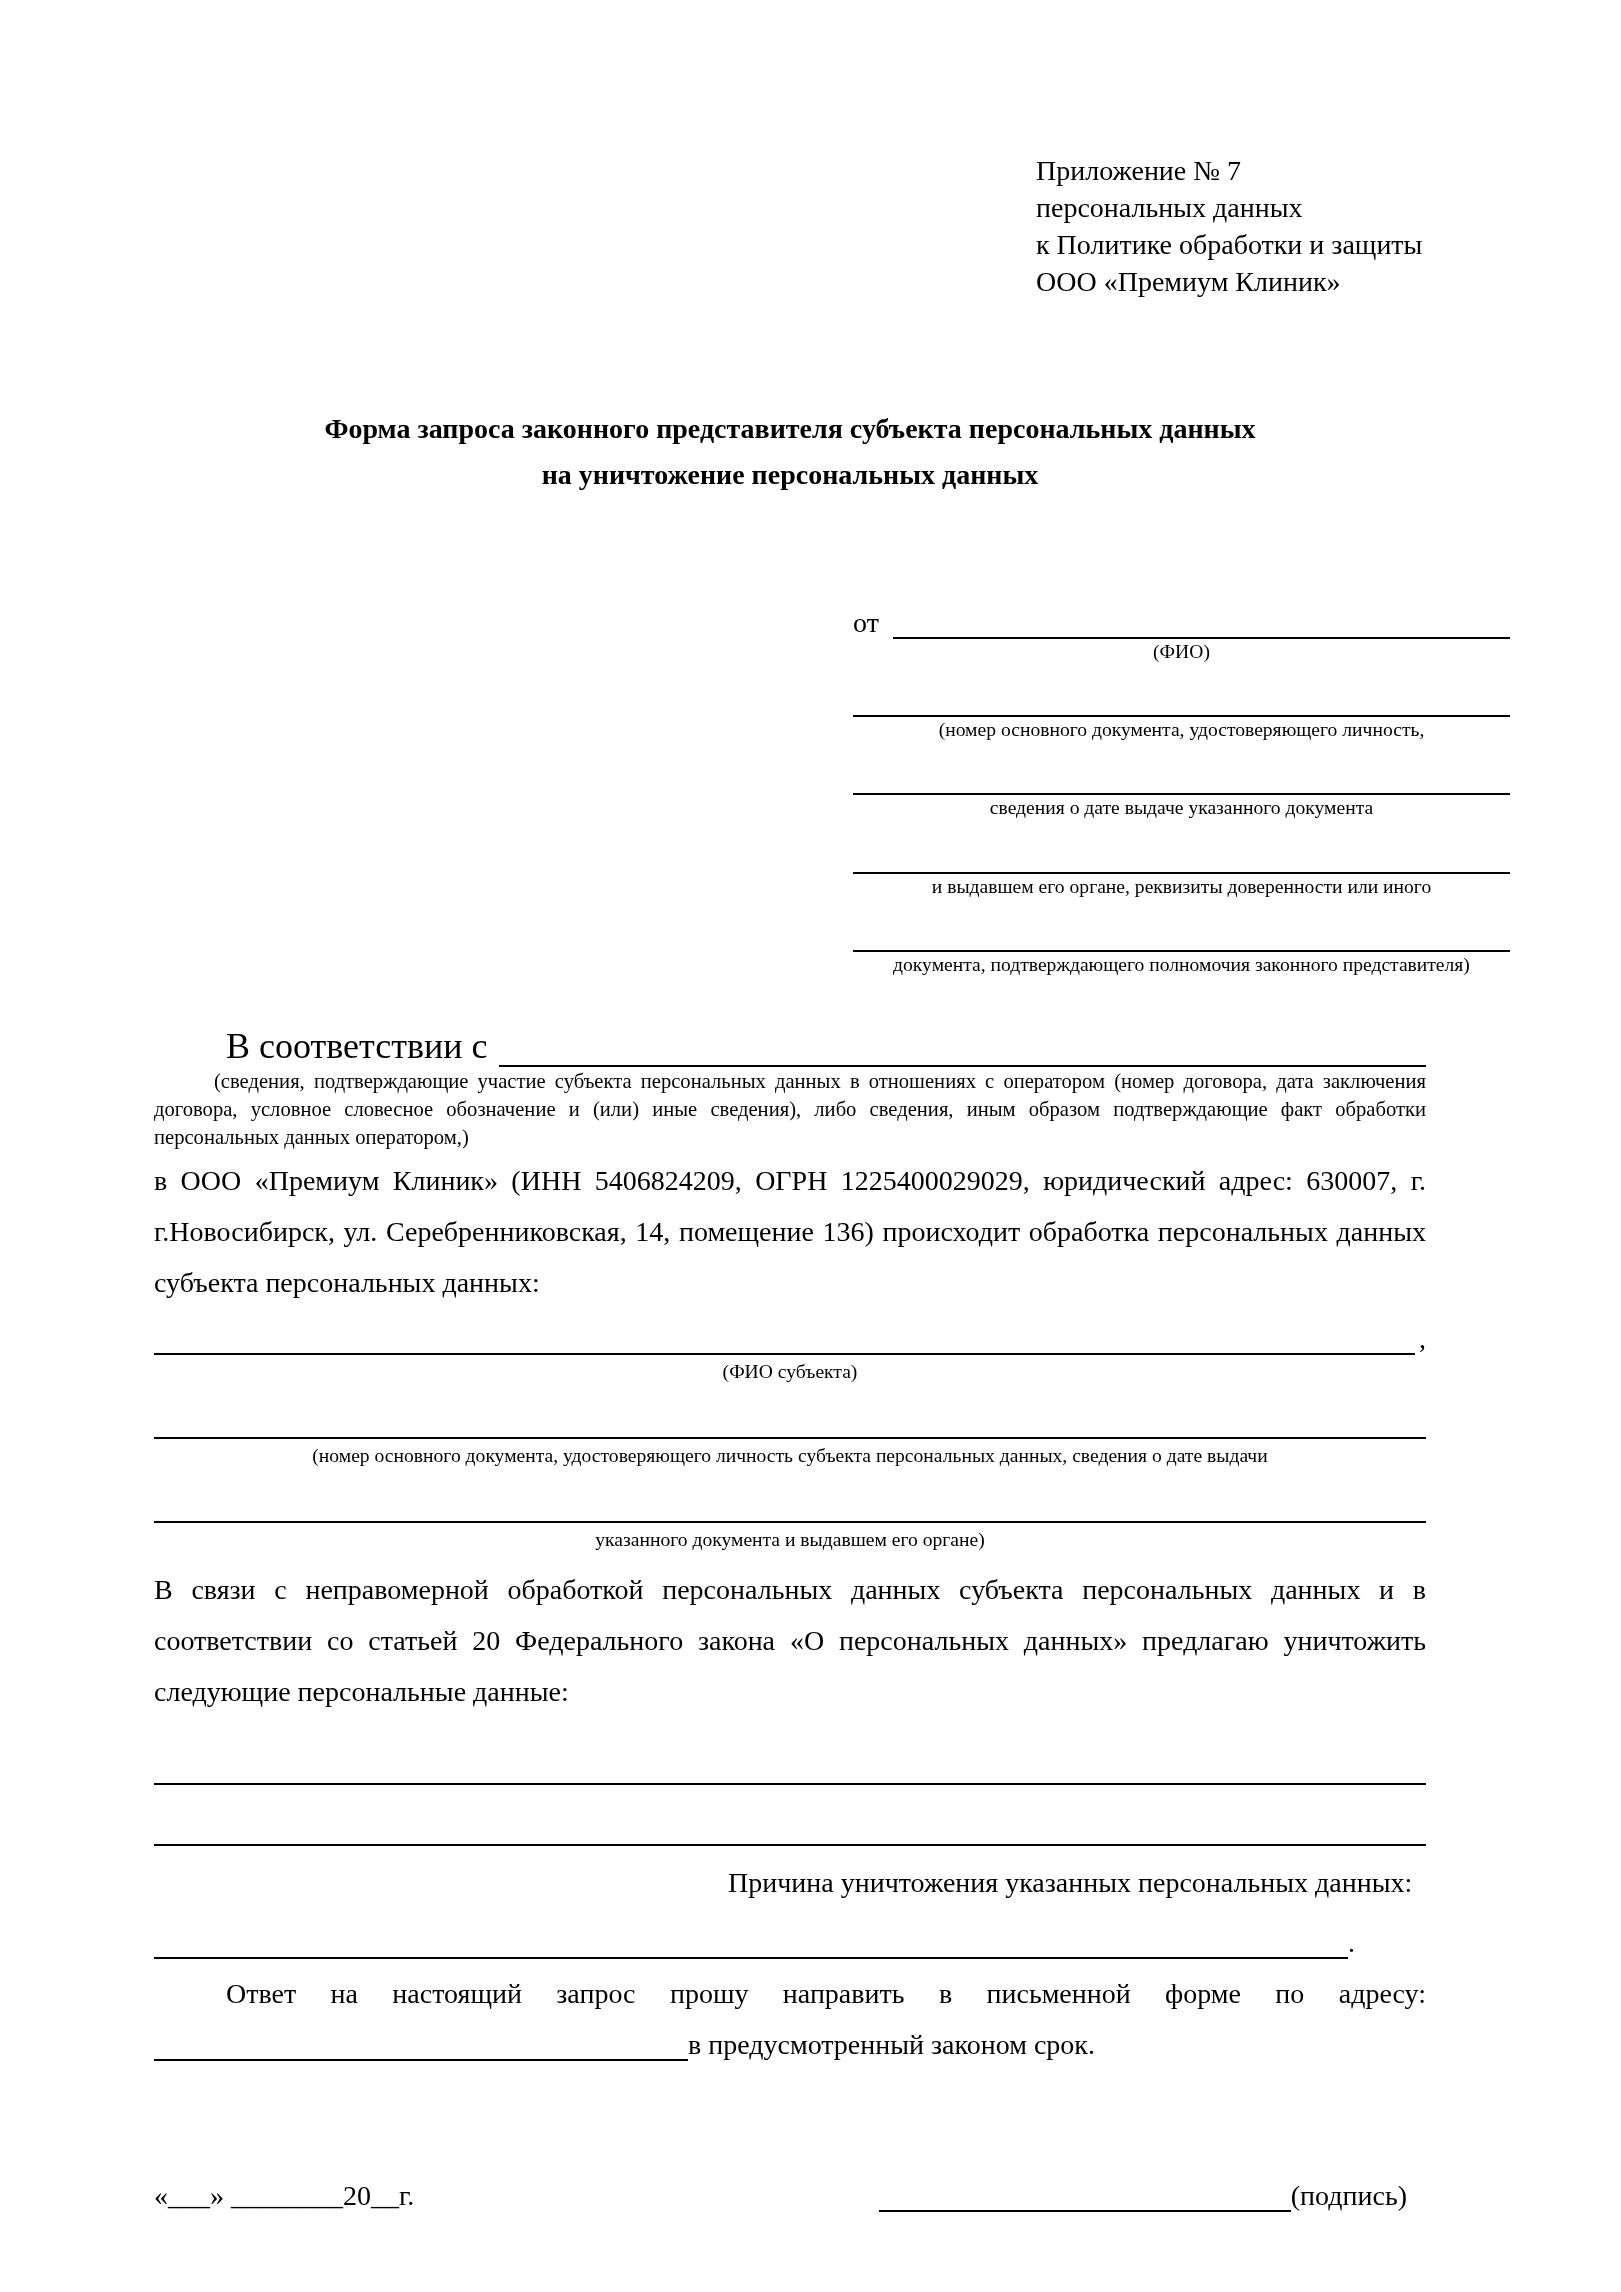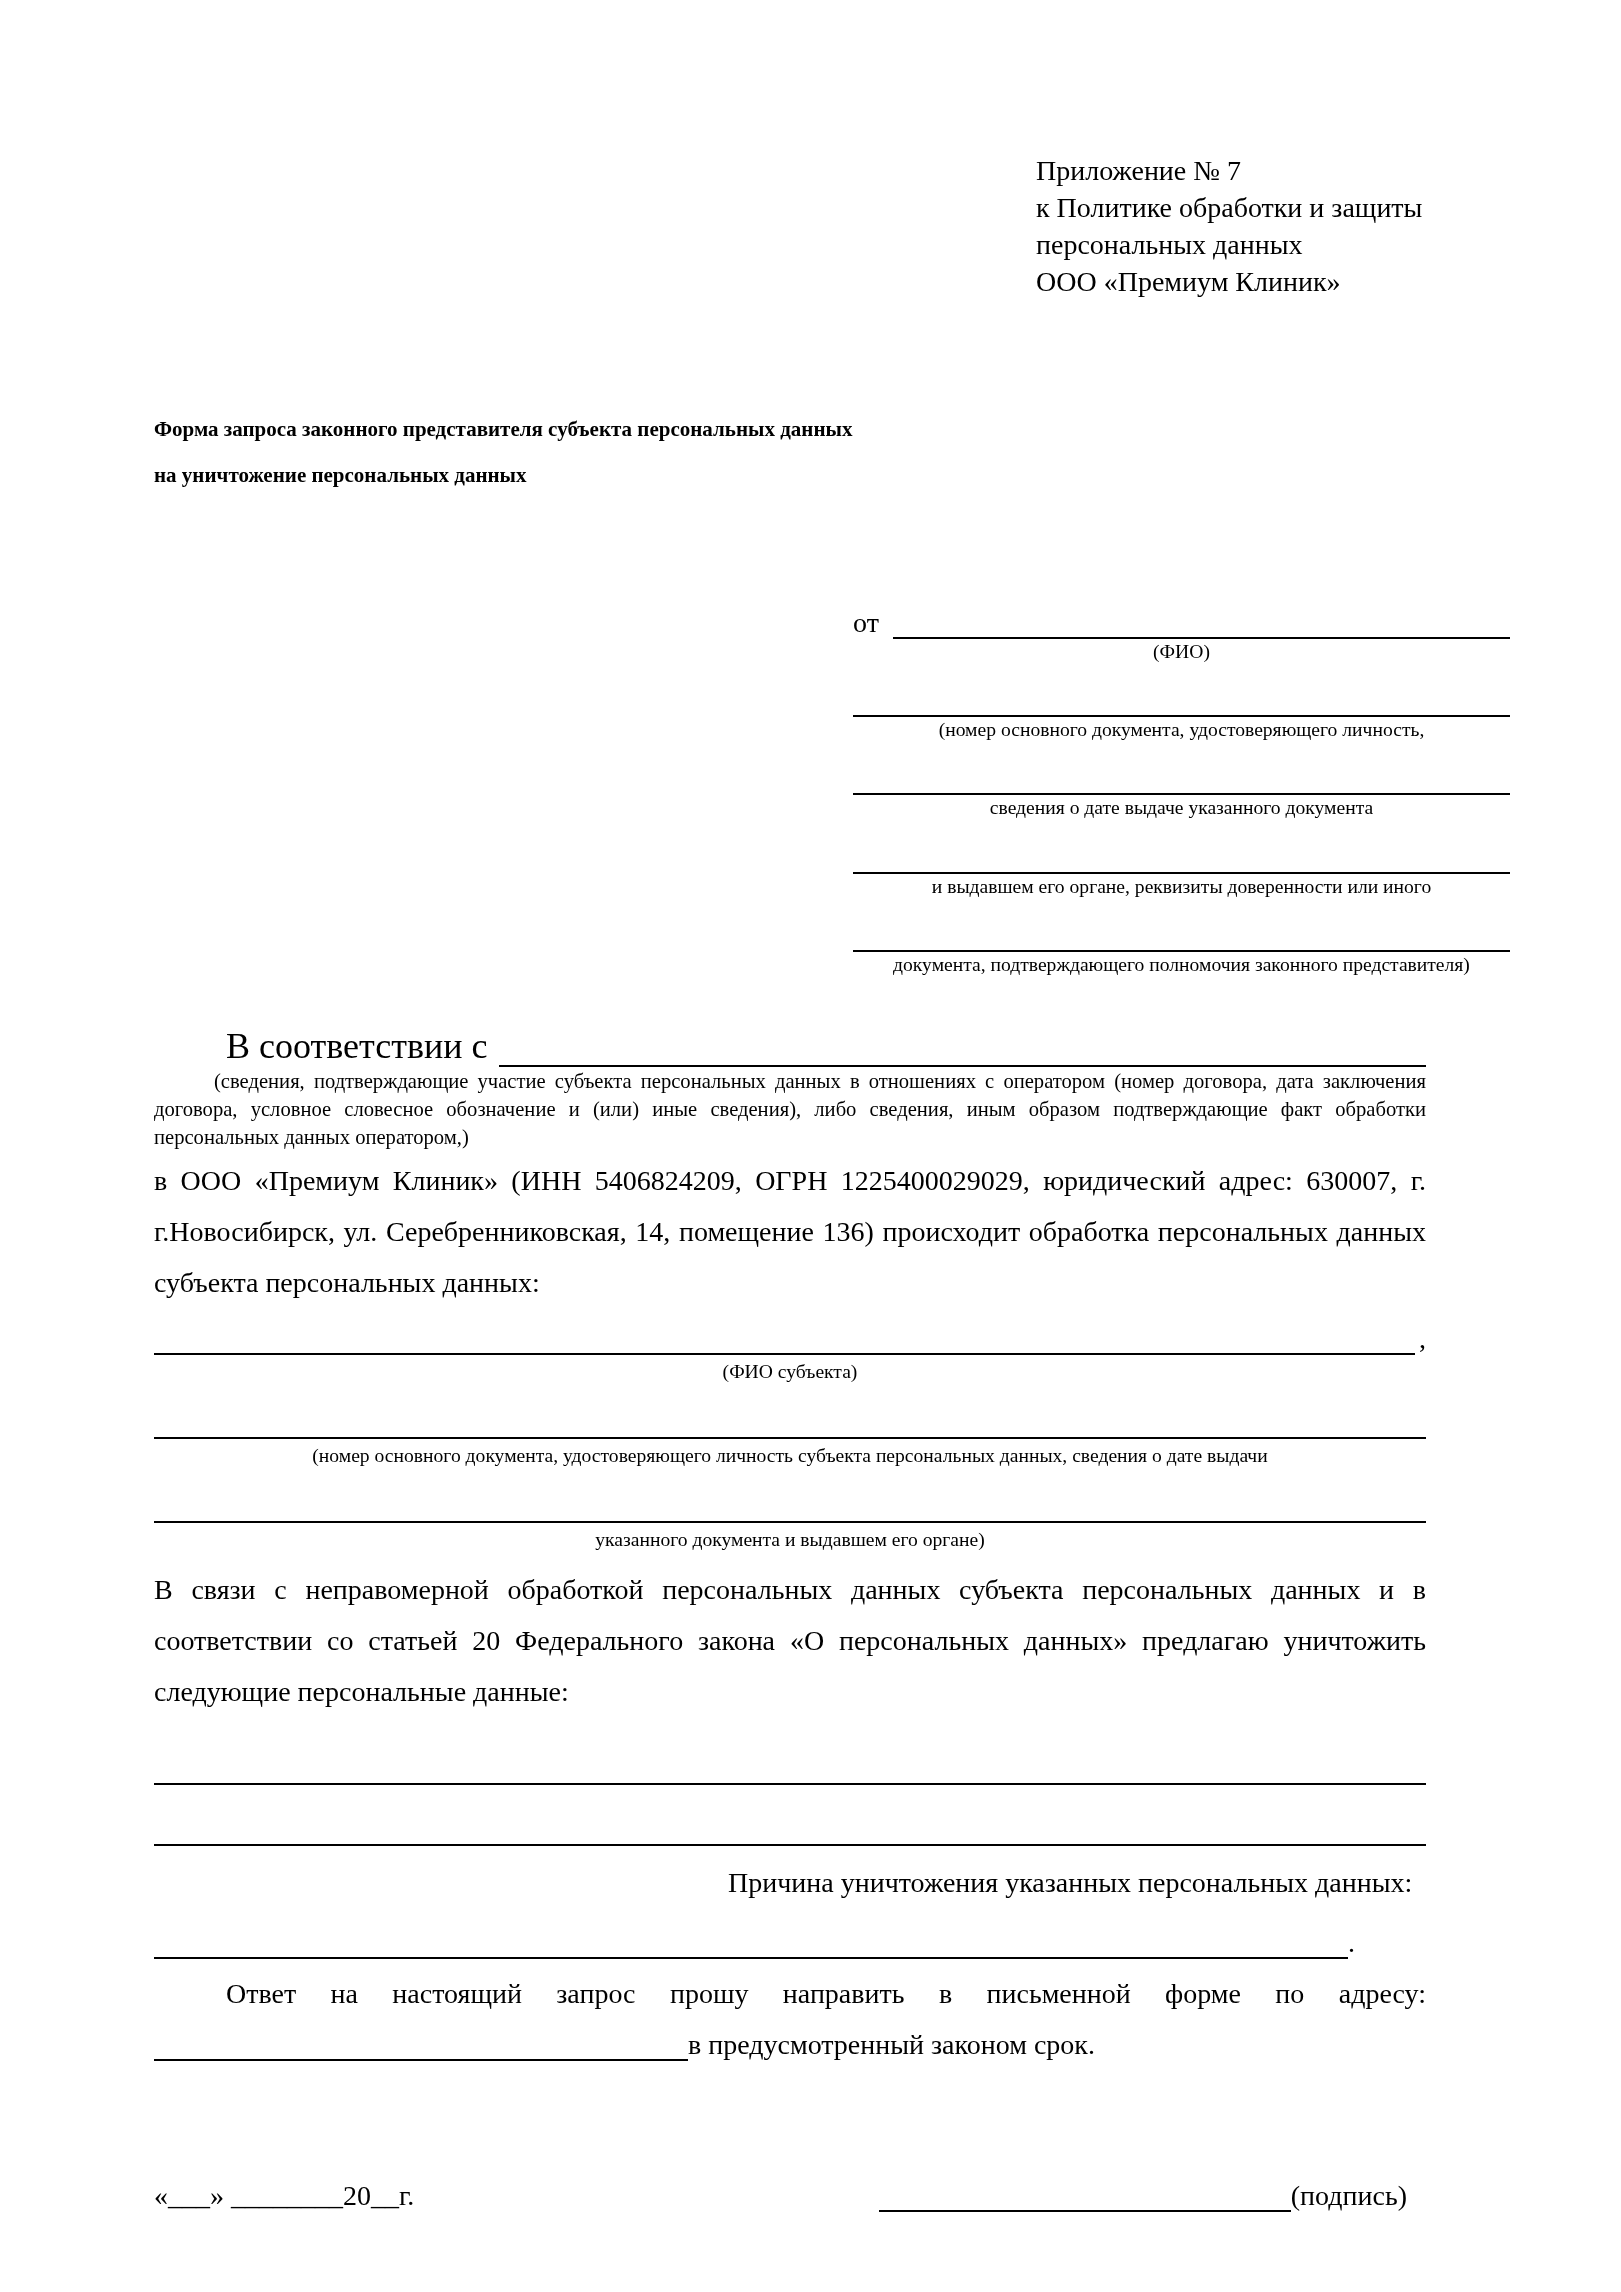--- a/index.html
+++ b/index.html
@@ -20,22 +20,23 @@
   }
   
   .header-block {
     margin-left: 882px;
     font-size: 28px;
     line-height: 37px;
   }
   
   .doc-title {
     margin-top: 106px;
+    text-align: center;
     font-weight: bold;
-    font-size: 21px;
+    font-size: 28px;
     line-height: 46px;
   }
   
   .addressee {
     margin-top: 98px;
     margin-left: 699px;
     width: 657px;
     font-size: 28px;
   }
   .addressee-to { line-height: 41px; }
@@ -166,22 +167,22 @@
     height: 100%;
   }
 </style>
 </head>
 <body>
 
 <div class="page">
 
   <div class="header-block">
     <div>Приложение № 7</div>
+    <div>персональных данных</div>
     <div>к Политике обработки и защиты</div>
-    <div>персональных данных</div>
     <div>ООО «Премиум Клиник»</div>
   </div>
 
   <div class="doc-title">
     <div>Форма запроса законного представителя субъекта персональных данных</div>
     <div>на уничтожение персональных данных</div>
   </div>
 
   <div class="addressee">
 

